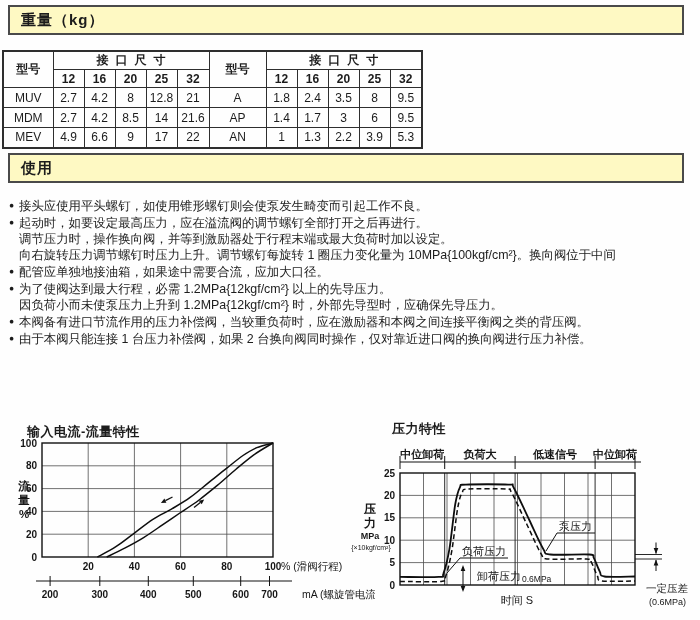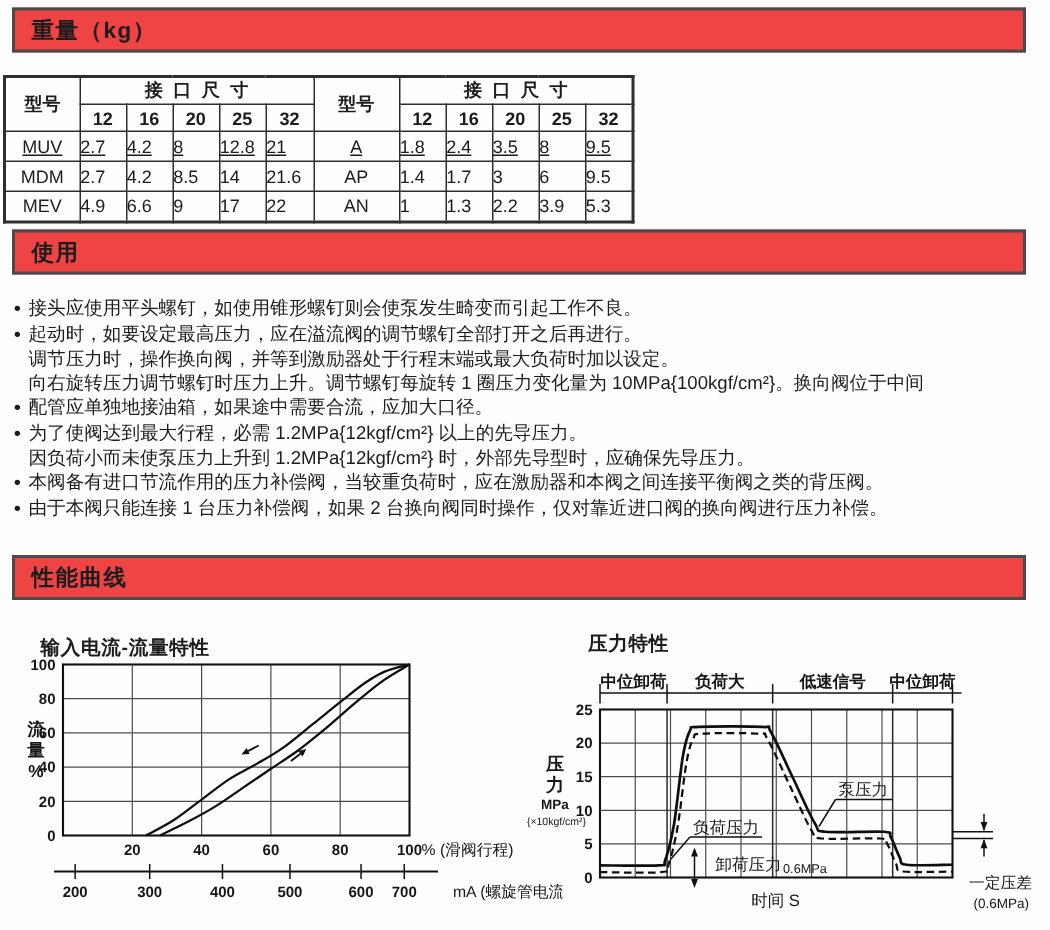--- a/index.html
+++ b/index.html
@@ -1,25 +1,25 @@
 <!DOCTYPE html>
 <html><head>
 <meta charset="utf-8">
 <style>
   *{margin:0;padding:0;box-sizing:border-box}
   html,body{width:700px;height:620px}
   body{background:#fff;font-family:"Liberation Sans",sans-serif;color:#1c1c1c;position:relative;overflow:hidden}
   .page{position:absolute;left:0;top:0;width:700px;height:620px;background:#fefefe}
-  .secbox{position:absolute;left:8px;width:676px;height:30px;border:2px solid #4a4a4a;background:#ef4444;display:flex;align-items:center;padding-left:11px}
+  .secbox{position:absolute;left:8px;width:676px;height:30px;border:2px solid #4a4a4a;background:#fef9c3;display:flex;align-items:center;padding-left:11px}
   .sectitle{font-size:15px;font-weight:bold;letter-spacing:1px}
   .wtable{position:absolute;left:2px;top:50px;border-collapse:collapse;table-layout:fixed;font-size:12px;border:2px solid #2e2e2e}
   .wtable td{border:1px solid #2e2e2e;text-align:center;height:18px;padding:0;white-space:nowrap}
   .wtable .hdr{font-weight:bold}
   .wtable .spread{letter-spacing:7px;text-indent:7px}
-  .wtable .val{text-align:left;padding-left:0;font-weight:normal}
+  .wtable .val{text-align:center;padding-left:0;font-weight:normal}
   .wtable .model{text-align:center}
   #usage-list{position:absolute;left:9px;top:197px;width:688px;font-size:12.4px;line-height:16.3px}
   .uline{white-space:nowrap}
   .ubullet{display:inline-block;width:10px;font-size:8.5px;vertical-align:1.5px}
   .ucont{padding-left:10px}
   .charttitle{position:absolute;font-size:13px;font-weight:bold;letter-spacing:0.5px}
   .csvg{position:absolute}
   .csvg text{font-family:"Liberation Sans",sans-serif}
 </style>
 </head>
@@ -58,21 +58,21 @@
           <td class="hdr">16</td>
           <td class="hdr">20</td>
           <td class="hdr">25</td>
           <td class="hdr">32</td>
           <td class="hdr">12</td>
           <td class="hdr">16</td>
           <td class="hdr">20</td>
           <td class="hdr">25</td>
           <td class="hdr">32</td>
         </tr>
-        <tr style="height: 20px; text-decoration: underline;">
+        <tr style="height: 20px;">
           <td class="model">MUV</td>
           <td class="val">2.7</td>
           <td class="val">4.2</td>
           <td class="val">8</td>
           <td class="val">12.8</td>
           <td class="val">21</td>
           <td class="model">A</td>
           <td class="val">1.8</td>
           <td class="val">2.4</td>
           <td class="val">3.5</td>
@@ -119,23 +119,20 @@
       <div class="uline"><span class="ubullet">●</span><span>起动时，如要设定最高压力，应在溢流阀的调节螺钉全部打开之后再进行。</span></div>
       <div class="uline ucont"><span>调节压力时，操作换向阀，并等到激励器处于行程末端或最大负荷时加以设定。</span></div>
       <div class="uline ucont"><span>向右旋转压力调节螺钉时压力上升。调节螺钉每旋转 1 圈压力变化量为 10MPa{100kgf/cm²}。换向阀位于中间</span></div>
       <div class="uline"><span class="ubullet">●</span><span>配管应单独地接油箱，如果途中需要合流，应加大口径。</span></div>
       <div class="uline"><span class="ubullet">●</span><span>为了使阀达到最大行程，必需 1.2MPa{12kgf/cm²} 以上的先导压力。</span></div>
       <div class="uline ucont"><span>因负荷小而未使泵压力上升到 1.2MPa{12kgf/cm²} 时，外部先导型时，应确保先导压力。</span></div>
       <div class="uline"><span class="ubullet">●</span><span>本阀备有进口节流作用的压力补偿阀，当较重负荷时，应在激励器和本阀之间连接平衡阀之类的背压阀。</span></div>
       <div class="uline"><span class="ubullet">●</span><span>由于本阀只能连接 1 台压力补偿阀，如果 2 台换向阀同时操作，仅对靠近进口阀的换向阀进行压力补偿。</span></div>
     </div>
 
-  <div class="secbox" style="top:370px">
-    <span class="sectitle">性能曲线</span>
-  </div>
 
   <div class="charttitle" style="left:27px;top:423px">输入电流-流量特性</div>
   <div class="charttitle" style="left:392px;top:420px">压力特性</div>
 
   <svg id="chart1" class="csvg" width="375" height="190" style="left:0;top:430px">
       <g>
         <line x1="88.2" y1="13" x2="88.2" y2="127" stroke="#4c4c4c" stroke-width="0.8"></line>
         <line x1="134.4" y1="13" x2="134.4" y2="127" stroke="#4c4c4c" stroke-width="0.8"></line>
         <line x1="180.6" y1="13" x2="180.6" y2="127" stroke="#4c4c4c" stroke-width="0.8"></line>
         <line x1="226.8" y1="13" x2="226.8" y2="127" stroke="#4c4c4c" stroke-width="0.8"></line>

